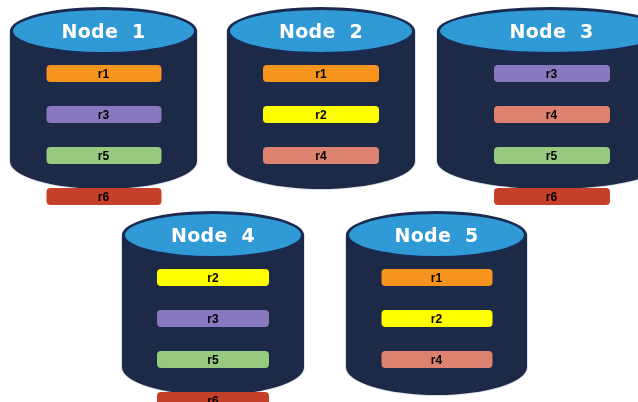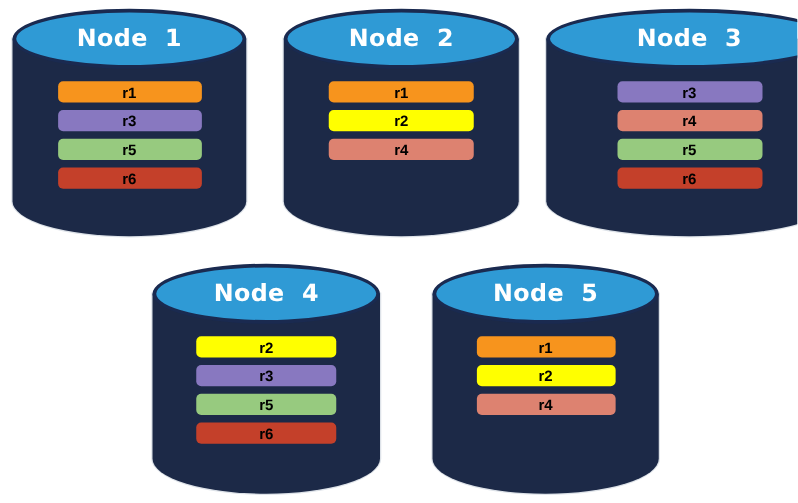--- a/index.html
+++ b/index.html
@@ -49,21 +49,21 @@
     letter-spacing: 0.3px;
     white-space: nowrap;
   }
   .bars {
     position: absolute;
     left: 50%;
     transform: translateX(-50%);
     top: 58px;
     display: flex;
     flex-direction: column;
-    gap: 6px;
+    gap: 24px;
     z-index: 3;
   }
   .bar {
     height: 17px;
     border-radius: 4px;
     display: flex;
     align-items: center;
     justify-content: center;
   }
   .bar span {

